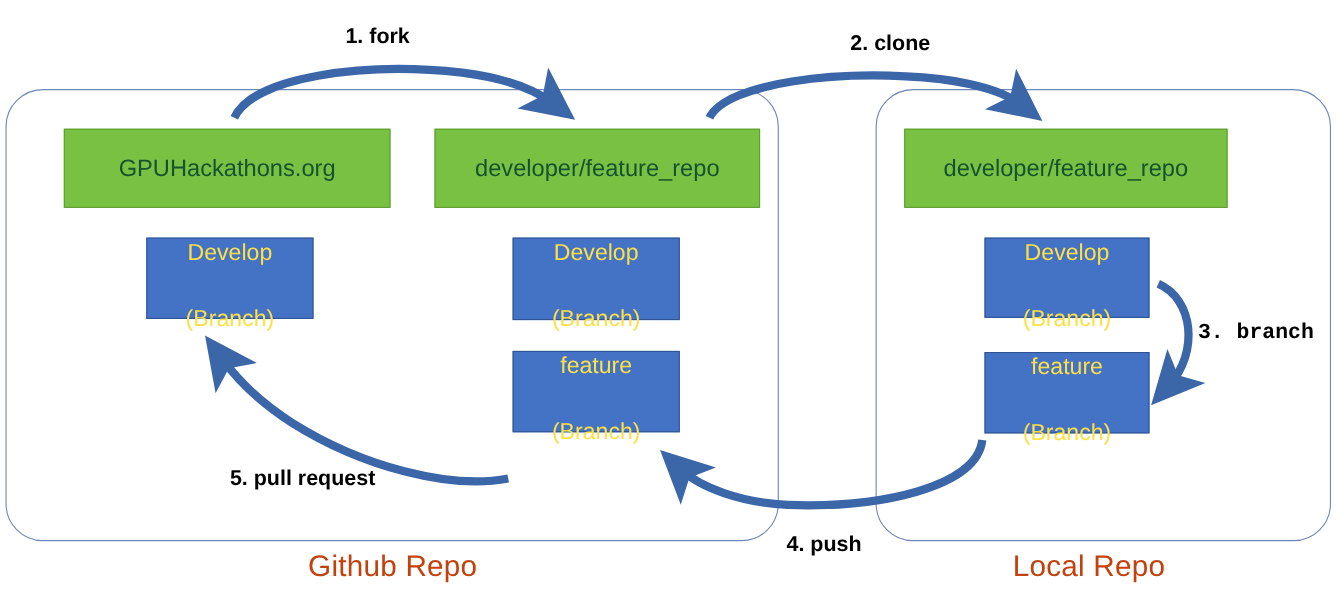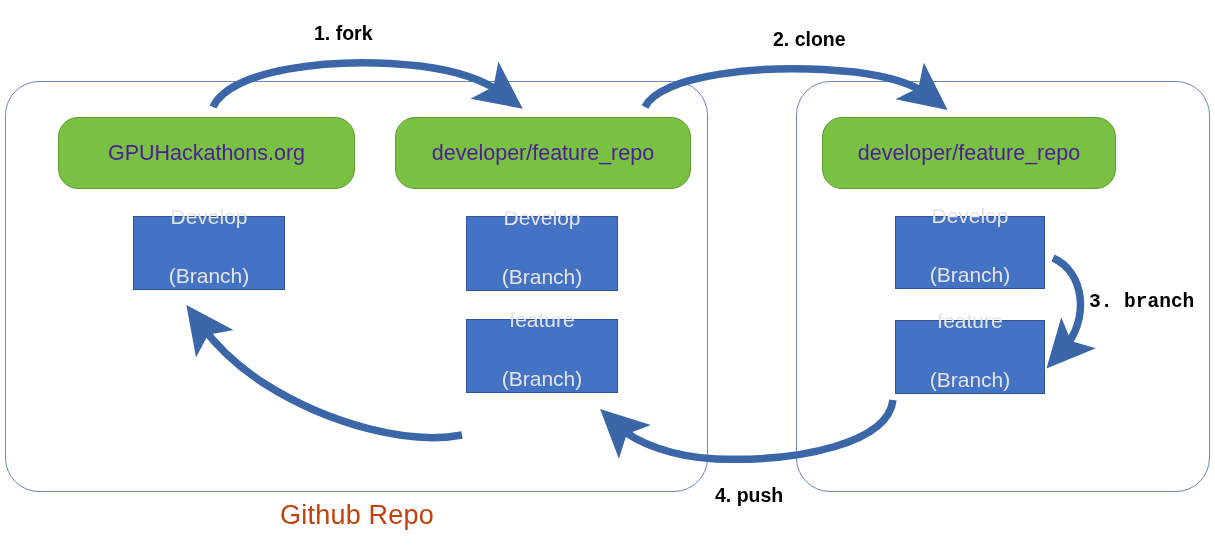--- a/index.html
+++ b/index.html
@@ -48,44 +48,44 @@
   }
   #github-caption { left: 207px; top: 500px; width: 300px; }
   #local-caption  { left: 840px; top: 500px; width: 300px; }
 
   
   .node-green {
     position: absolute;
     background: #7ac943;
     background: #79c142;
     border: 1.6px solid #5f9e2f;
-    border-radius: 20px;
-    color: #4c1d95;
+    border-radius: 0;
+    color: #14532d;
     display: flex;
     align-items: center;
     justify-content: center;
     font-size: 21.5px;
     box-sizing: border-box;
     text-align: center;
     line-height: 1.15;
   }
   #green-gpuhack    { left: 58px;  top: 117px; width: 297px; height: 72px; }
   #green-github-fr  { left: 395px; top: 117px; width: 296px; height: 72px; }
   #green-local-fr   { left: 822px; top: 117px; width: 294px; height: 72px; }
 
   
   .node-blue {
     position: absolute;
     background: #4472c4;
     border: 1.4px solid #2f5496;
-    color: #e5e5e5;
+    color: #fde047;
     display: flex;
     flex-direction: column;
     align-items: center;
-    justify-content: flex-end;
+    justify-content: space-between;
     font-size: 21px;
     box-sizing: border-box;
     text-align: center;
     line-height: 1.22;
     gap: 34px;
   }
   #blue-gh-develop   { left: 133px; top: 216px; width: 152px; height: 74px; }
   #blue-fr-develop   { left: 466px; top: 216px; width: 152px; height: 75px; }
   #blue-fr-feature   { left: 466px; top: 319px; width: 152px; height: 74px; }
   #blue-loc-develop  { left: 895px; top: 216px; width: 150px; height: 73px; }
@@ -174,17 +174,19 @@
   </div>
 
   <div class="step-label" id="label-fork">1. fork</div>
 
   <div class="step-label" id="label-clone">2. clone</div>
 
   <div class="step-label" id="label-branch">3. branch</div>
 
   <div class="step-label" id="label-push">4. push</div>
 
+  <div class="step-label" id="label-pullrequest">5. pull request</div>
 
   <div class="repo-caption" id="github-caption">Github Repo</div>
 
+  <div class="repo-caption" id="local-caption">Local Repo</div>
 
 </div>
 
 </body></html>

